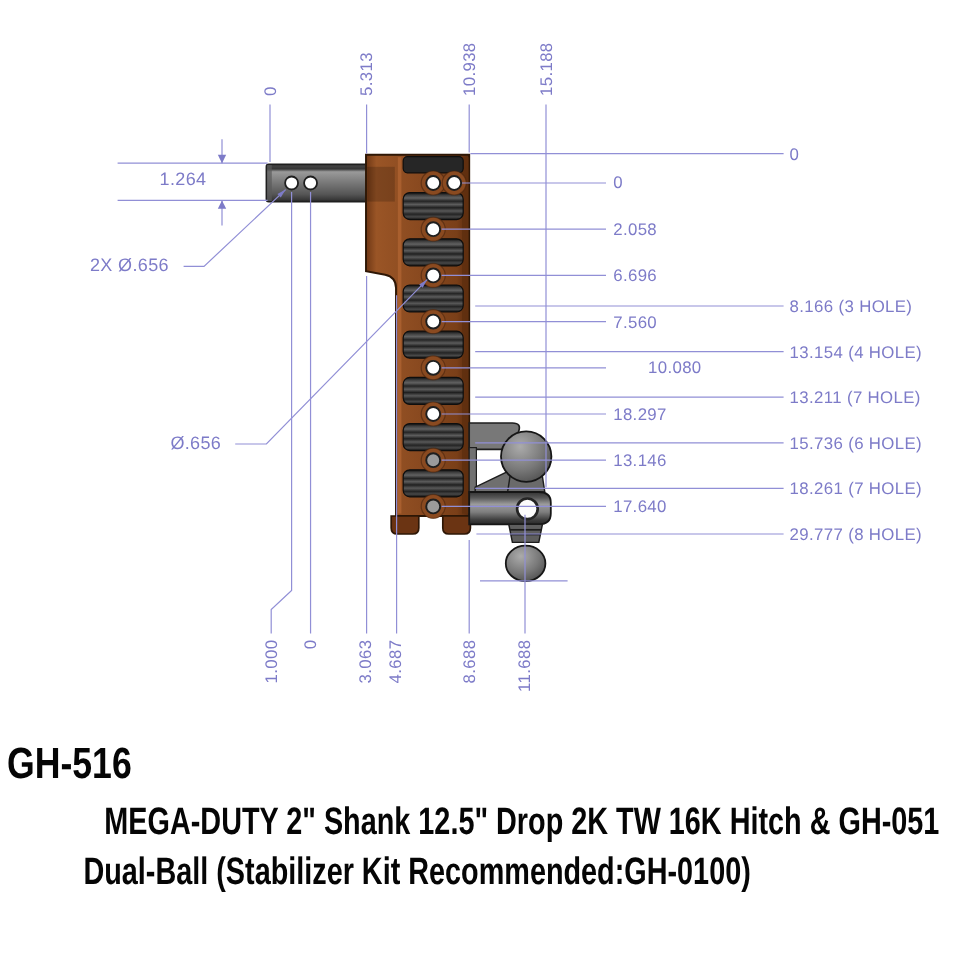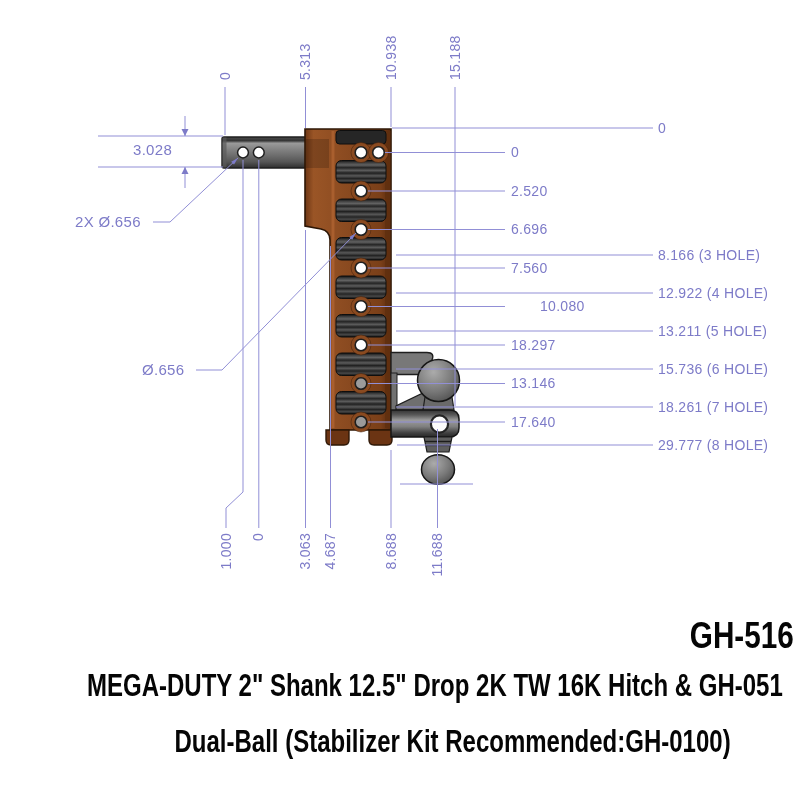--- a/index.html
+++ b/index.html
@@ -13,21 +13,21 @@
     font:400 14px/15px "Liberation Sans", sans-serif;
     color:#7d7bc8; letter-spacing:.3px; white-space:nowrap;
   }
   .rot-up   { transform-origin:0 0;     transform:rotate(-90deg); }
   .rot-down { transform-origin:100% 0;  transform:rotate(-90deg); }
   .dim-big  { font-size:15px; }
   .title-block {
     position:absolute; left:0; right:0; top:612px;
     text-align:center; color:#050505;
   }
-  .tline { width:100%; text-align:right; }
+  .tline { width:100%; text-align:left; }
   .cond {
     display:inline-block; white-space:nowrap; font-weight:700;
     transform-origin:center top; color:#050505;
   }
   .part-number    { font-size:33px; line-height:44px; transform:scale(0.9,1.1); letter-spacing:0px; }
   .desc           { font-size:30px; line-height:40px; transform:scale(0.8,1.06); letter-spacing:0px; }
 </style>
 </head>
 <body>
 
@@ -193,39 +193,39 @@
   <span class="dim rot-up" style="left:447.5px;top:80px">15.188</span>
 
   <span class="dim rot-down" style="right:581.5px;top:533px">1.000</span>
   <span class="dim rot-down" style="right:549px;top:533px">0</span>
   <span class="dim rot-down" style="right:502px;top:533px">3.063</span>
   <span class="dim rot-down" style="right:477px;top:533px">4.687</span>
   <span class="dim rot-down" style="right:416.5px;top:533px">8.688</span>
   <span class="dim rot-down" style="right:370px;top:533px">11.688</span>
 
   <span class="dim" style="left:511px;top:145px">0</span>
-  <span class="dim" style="left:511px;top:183.5px">2.520</span>
+  <span class="dim" style="left:511px;top:183.5px">2.058</span>
   <span class="dim" style="left:511px;top:222px">6.696</span>
   <span class="dim" style="left:511px;top:260.5px">7.560</span>
   <span class="dim" style="left:540px;top:299px">10.080</span>
   <span class="dim" style="left:511px;top:337.5px">18.297</span>
   <span class="dim" style="left:511px;top:376px">13.146</span>
   <span class="dim" style="left:511px;top:414.5px">17.640</span>
 
   <span class="dim" style="left:658px;top:120.5px">0</span>
   <span class="dim" style="left:658px;top:247.5px">8.166 (3 HOLE)</span>
-  <span class="dim" style="left:658px;top:285.5px">12.922 (4 HOLE)</span>
-  <span class="dim" style="left:658px;top:323.5px">13.211 (5 HOLE)</span>
+  <span class="dim" style="left:658px;top:285.5px">13.154 (4 HOLE)</span>
+  <span class="dim" style="left:658px;top:323.5px">13.211 (7 HOLE)</span>
   <span class="dim" style="left:658px;top:361.5px">15.736 (6 HOLE)</span>
   <span class="dim" style="left:658px;top:399.5px">18.261 (7 HOLE)</span>
   <span class="dim" style="left:658px;top:437.5px">29.777 (8 HOLE)</span>
 
-  <span class="dim dim-big" style="left:133px;top:142px">3.028</span>
+  <span class="dim dim-big" style="left:133px;top:142px">1.264</span>
   <span class="dim dim-big" style="left:75px;top:214px">2X Ø.656</span>
   <span class="dim dim-big" style="left:142px;top:362px">Ø.656</span>
 
   <div class="title-block">
     <div class="tline"><span class="cond part-number">GH-516</span></div>
     <div class="tline" style="margin-top:8px"><span class="cond desc">MEGA-DUTY 2" Shank 12.5" Drop 2K TW 16K Hitch &amp; GH-051</span></div>
-    <div class="tline" style="margin-top:16px"><span class="cond desc">Dual-Ball (Stabilizer Kit Recommended:GH-0100)</span></div>
+    <div class="tline" style="margin-top:2px"><span class="cond desc">Dual-Ball (Stabilizer Kit Recommended:GH-0100)</span></div>
   </div>
 
 </div>
 
 </body></html>

